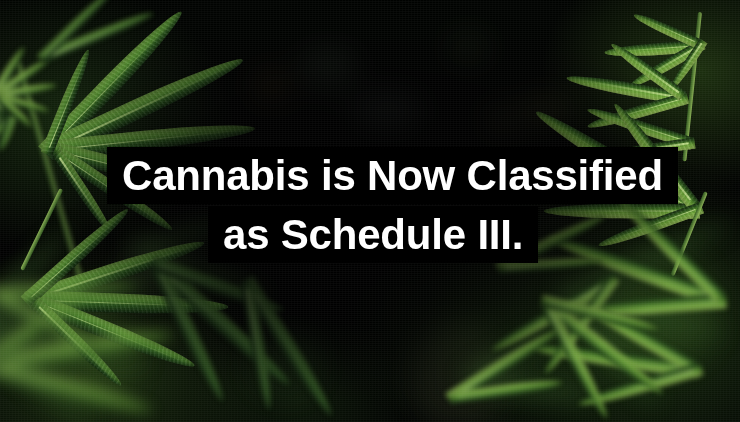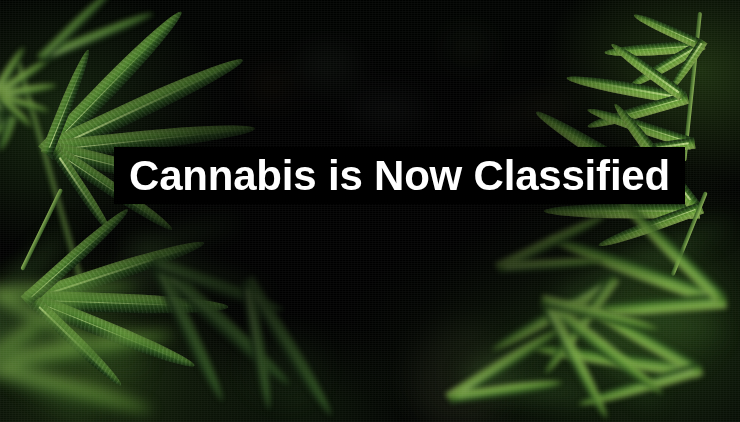--- a/index.html
+++ b/index.html
@@ -149,21 +149,21 @@
     left: 0;
     top: 147px;
     width: 740px;
     z-index: 20;
   }
   .hl-row {
     display: block;
     line-height: 0;
     white-space: nowrap;
   }
-  .hl-row.row1 { text-align: center;  padding-left: 59px; }
+  .hl-row.row1 { text-align: left;  padding-left: 107px; }
   .hl-row.row2 { text-align: left;  padding-left: 208px; margin-top: 2px; }
 
   .hl-text {
     display: inline-block;
     background: #000000;
     color: #ffffff;
     font-family: "Liberation Sans", sans-serif;
     font-weight: bold;
     font-size: 42px;
     line-height: 57px;
@@ -355,15 +355,18 @@
     </div>
 
     <div class="vignette"></div>
     <div class="grain"></div>
   </div>
 
   <div class="headline">
     <div class="hl-row row1">
       <span class="hl-text">Cannabis is Now Classified</span>
     </div>
+    <div class="hl-row row2">
+      <span class="hl-text">as Schedule III.</span>
+    </div>
   </div>
 
 </div>
 
 </body></html>

